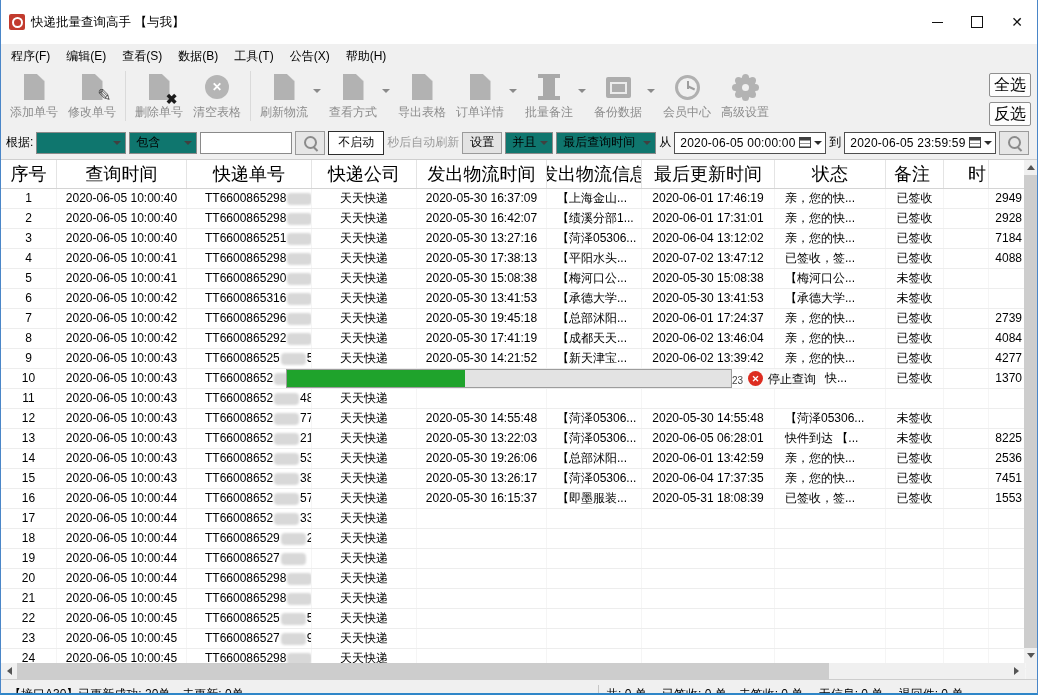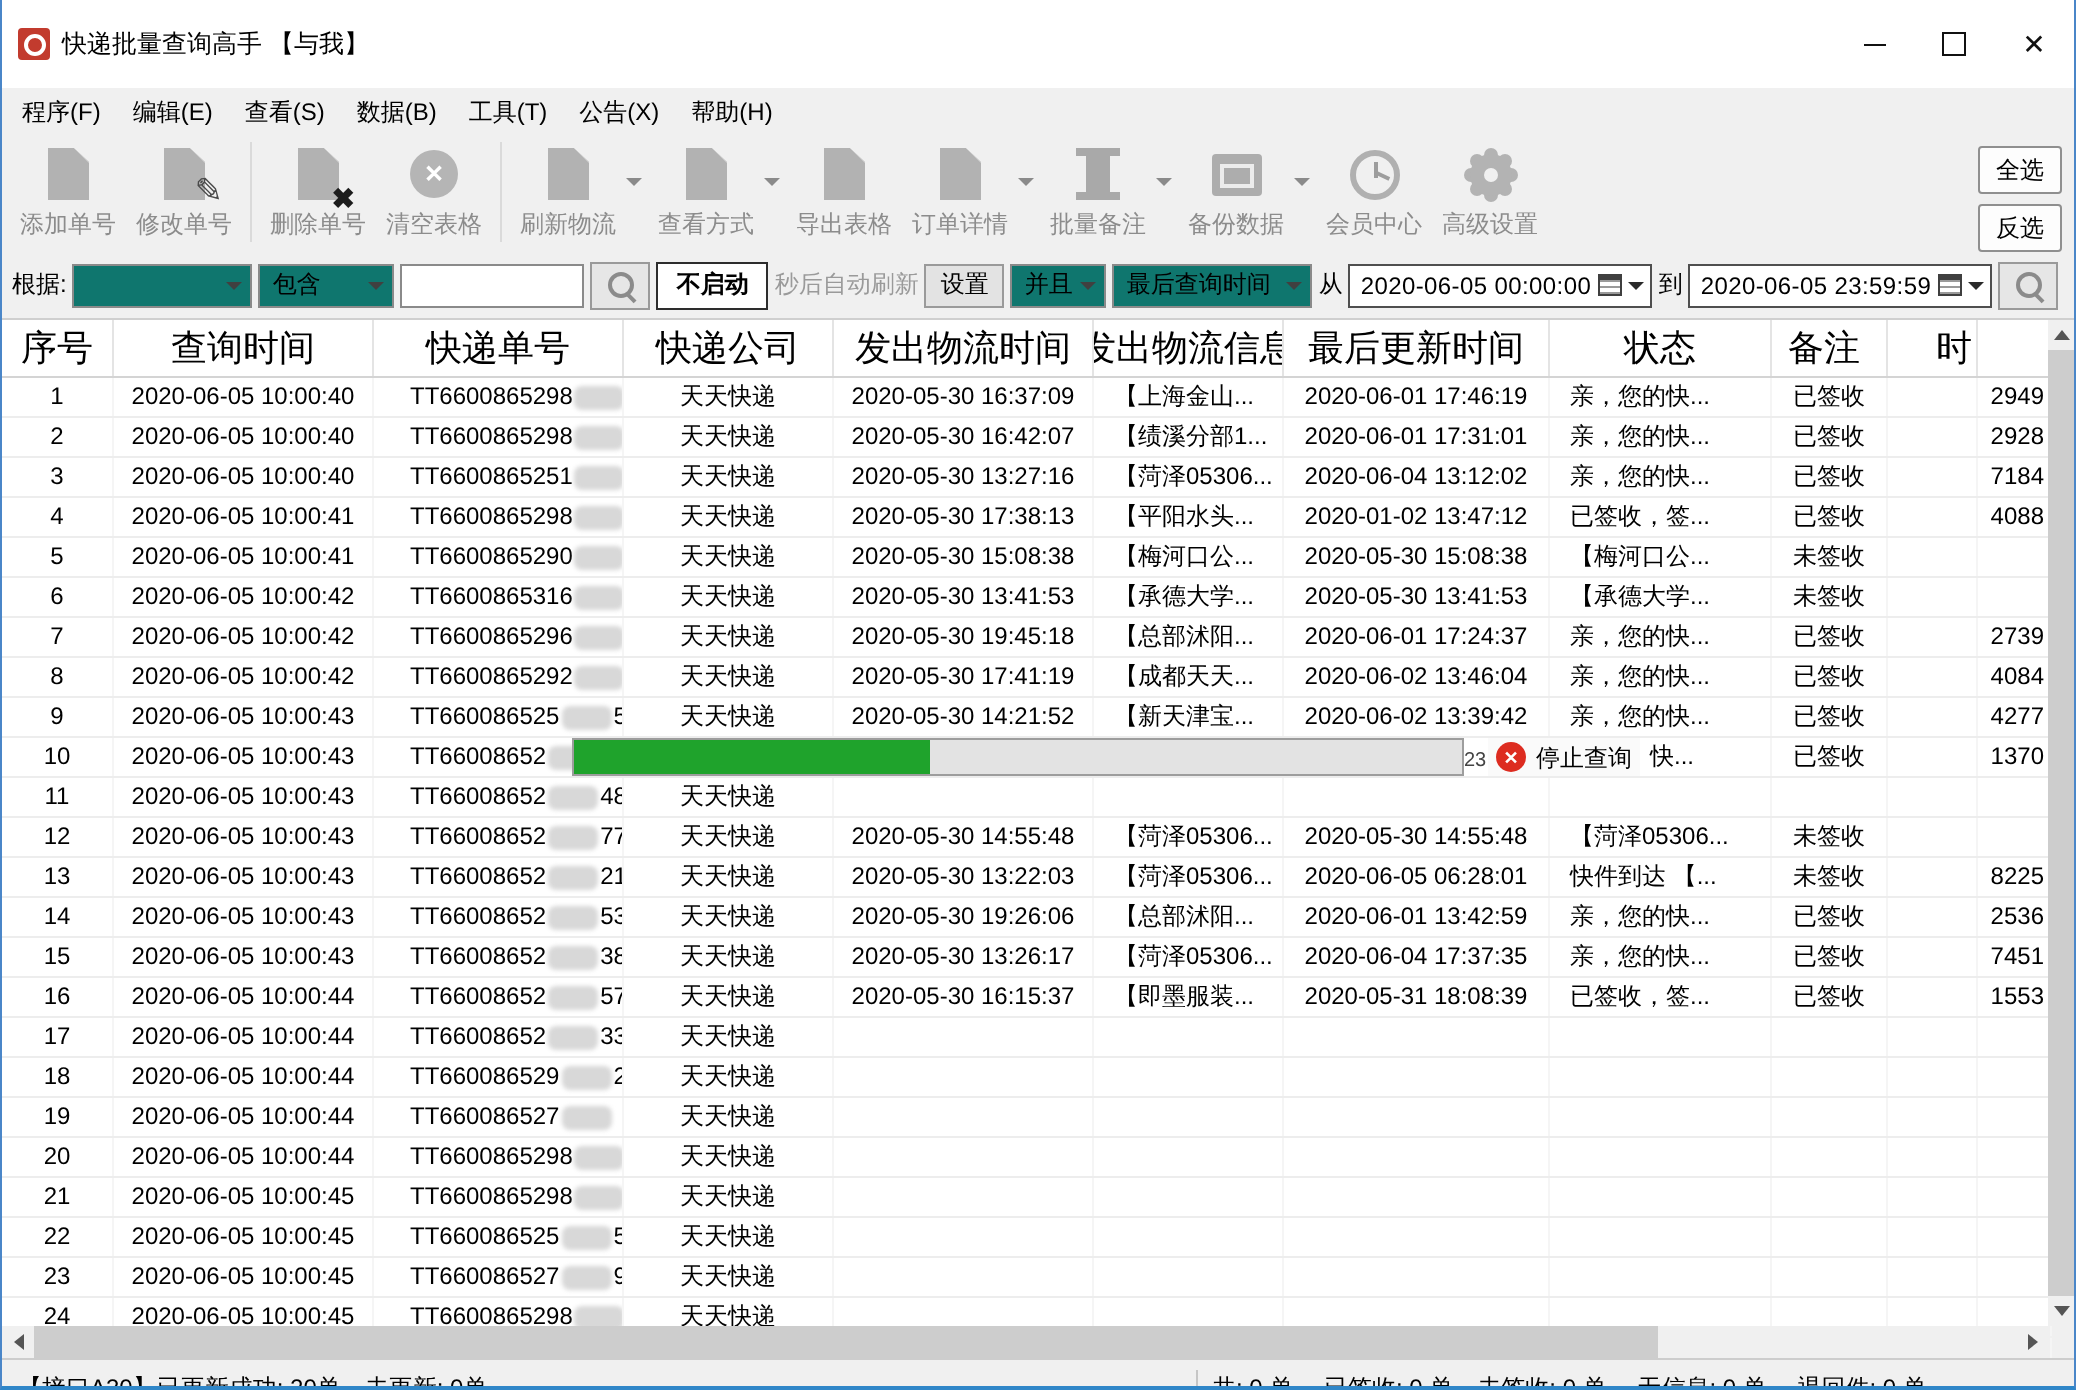--- a/index.html
+++ b/index.html
@@ -21,21 +21,21 @@
   .menu-item{padding:3px 8px;white-space:nowrap;}
   
   .toolbar{height:57px;display:flex;align-items:flex-start;padding-left:4px;background:#f0f0f0;position:relative;}
   .tb-btn{min-width:58px;height:54px;display:flex;flex-direction:column;align-items:center;padding:3px 2px 0;box-sizing:border-box;}
   .tb-iconbox{height:30px;display:flex;align-items:center;justify-content:center;position:relative;}
   .tb-label{font-size:12px;color:#8c8c8c;margin-top:2px;white-space:nowrap;}
   .tb-caret{width:0;height:0;border:4px solid transparent;border-top-color:#8a8a8a;margin:20px 3px 0 0;}
   .tb-sep{width:1px;height:50px;background:#dadada;margin:2px 4px 0;}
   .tb-right{position:absolute;right:6px;top:4px;display:flex;flex-direction:column;gap:5px;}
   .tb-sel-btn{width:40px;height:22px;background:#fdfdfd;border:1px solid #8f8f8f;border-radius:2px;
-    display:flex;align-items:center;justify-content:center;font-size:12px;color:#000;}
+    display:flex;align-items:center;justify-content:center;font-size:16px;color:#000;}
   
   .icon-doc{position:relative;width:21px;height:26px;background:#b2b2b2;clip-path:polygon(0 0,64% 0,100% 27%,100% 100%,0 100%);}
   .icon-doc::after{content:"";position:absolute;right:0;top:0;border-left:8px solid transparent;border-top:8px solid #d8d8d8;}
   .badge{position:absolute;line-height:1;}
   .badge-pencil{right:-9px;bottom:-2px;font-size:17px;color:#4a4a4a;}
   .badge-x{right:-8px;bottom:-4px;font-size:14px;font-weight:bold;color:#1c1c1c;}
   .icon-circle-x{width:24px;height:24px;border-radius:50%;background:#b5b5b5;color:#fff;display:flex;align-items:center;justify-content:center;font-weight:bold;font-size:12px;}
   .icon-pillar{width:22px;height:26px;box-sizing:border-box;border-top:4px solid #a9a9a9;border-bottom:4px solid #a9a9a9;
     background:linear-gradient(#a9a9a9,#a9a9a9) center/12px 100% no-repeat;}
   .icon-copy{position:relative;width:26px;height:26px;}
@@ -53,21 +53,21 @@
   
   .filterbar{height:33px;display:flex;align-items:center;gap:3px;padding-left:5px;background:#f0f0f0;}
   .flabel{white-space:nowrap;}
   .flabel.gray{color:#9a9a9a;}
   .combo{height:22px;box-sizing:border-box;border:1px solid #8a8a8a;background:#0f766e;display:flex;align-items:center;padding:0 4px 0 6px;}
   .combo .caret{margin-left:auto;width:0;height:0;border:4px solid transparent;border-top-color:#404040;transform:translateY(2px);}
   .tin{height:22px;box-sizing:border-box;border:1px solid #8a8a8a;background:#fff;padding:0 4px;font:inherit;}
   .btn-search{width:30px;height:24px;box-sizing:border-box;background:#e6e6e6;border:1px solid #9a9a9a;display:flex;align-items:center;justify-content:center;}
   .mag{position:relative;width:9px;height:9px;border:2px solid #8b8b8b;border-radius:50%;}
   .mag::after{content:"";position:absolute;left:8px;top:8px;width:6px;height:2px;background:#8b8b8b;transform:rotate(45deg);transform-origin:0 0;}
-  .btn-nostart{height:24px;box-sizing:border-box;border:1px solid #2d2d2d;background:#fff;padding:0 9px;display:flex;align-items:center;white-space:nowrap;font-weight:bold;}
+  .btn-nostart{height:24px;box-sizing:border-box;border:1px solid #2d2d2d;background:#fff;padding:0 9px;display:flex;align-items:center;white-space:nowrap;}
   .btn-flat{height:22px;box-sizing:border-box;border:1px solid #9a9a9a;background:#e3e3e3;padding:0 7px;display:flex;align-items:center;white-space:nowrap;}
   .dtin{height:22px;width:152px;box-sizing:border-box;border:1px solid #4f4f4f;background:#fff;display:flex;align-items:center;padding:0 3px 0 5px;font-size:12px;letter-spacing:.2px;white-space:nowrap;}
   .cal-icon{margin-left:auto;width:12px;height:11px;box-sizing:border-box;border:1px solid #3f3f3f;border-top:3px solid #3f3f3f;
     background:linear-gradient(#9a9a9a 1px,transparent 1px) 0 3px/100% 3px repeat-y;}
   .dtin .caret{width:0;height:0;border:4px solid transparent;border-top-color:#2a2a2a;margin-left:3px;transform:translateY(2px);}
   
   .table-wrap{position:relative;height:504px;background:#fff;border-top:1px solid #cfcfcf;box-sizing:border-box;}
   .grid-cols{display:grid;grid-template-columns:56px 130px 125px 105px 130px 95px 133px 111px 58px 45px 37px;}
   .thead{height:28px;border-bottom:1px solid #d4d4d4;background:#fff;margin-right:13px;}
   .th{display:flex;align-items:center;justify-content:center;height:100%;box-sizing:border-box;
@@ -323,21 +323,21 @@
           <div class="td a-left"></div>
           <div class="td a-right">7184</div>
         </div>
         <div class="trow grid-cols">
           <div class="td a-center">4</div>
           <div class="td a-center">2020-06-05 10:00:41</div>
           <div class="td tno"><span>TT6600865298</span><span class="masked"></span></div>
           <div class="td a-center">天天快递</div>
           <div class="td a-center">2020-05-30 17:38:13</div>
           <div class="td a-left">【平阳水头...</div>
-          <div class="td a-center">2020-01-02 13:47:12</div>
+          <div class="td a-center">2020-07-02 13:47:12</div>
           <div class="td a-left">已签收，签...</div>
           <div class="td a-center">已签收</div>
           <div class="td a-left"></div>
           <div class="td a-right">4088</div>
         </div>
         <div class="trow grid-cols">
           <div class="td a-center">5</div>
           <div class="td a-center">2020-06-05 10:00:41</div>
           <div class="td tno"><span>TT6600865290</span><span class="masked"></span></div>
           <div class="td a-center">天天快递</div>

